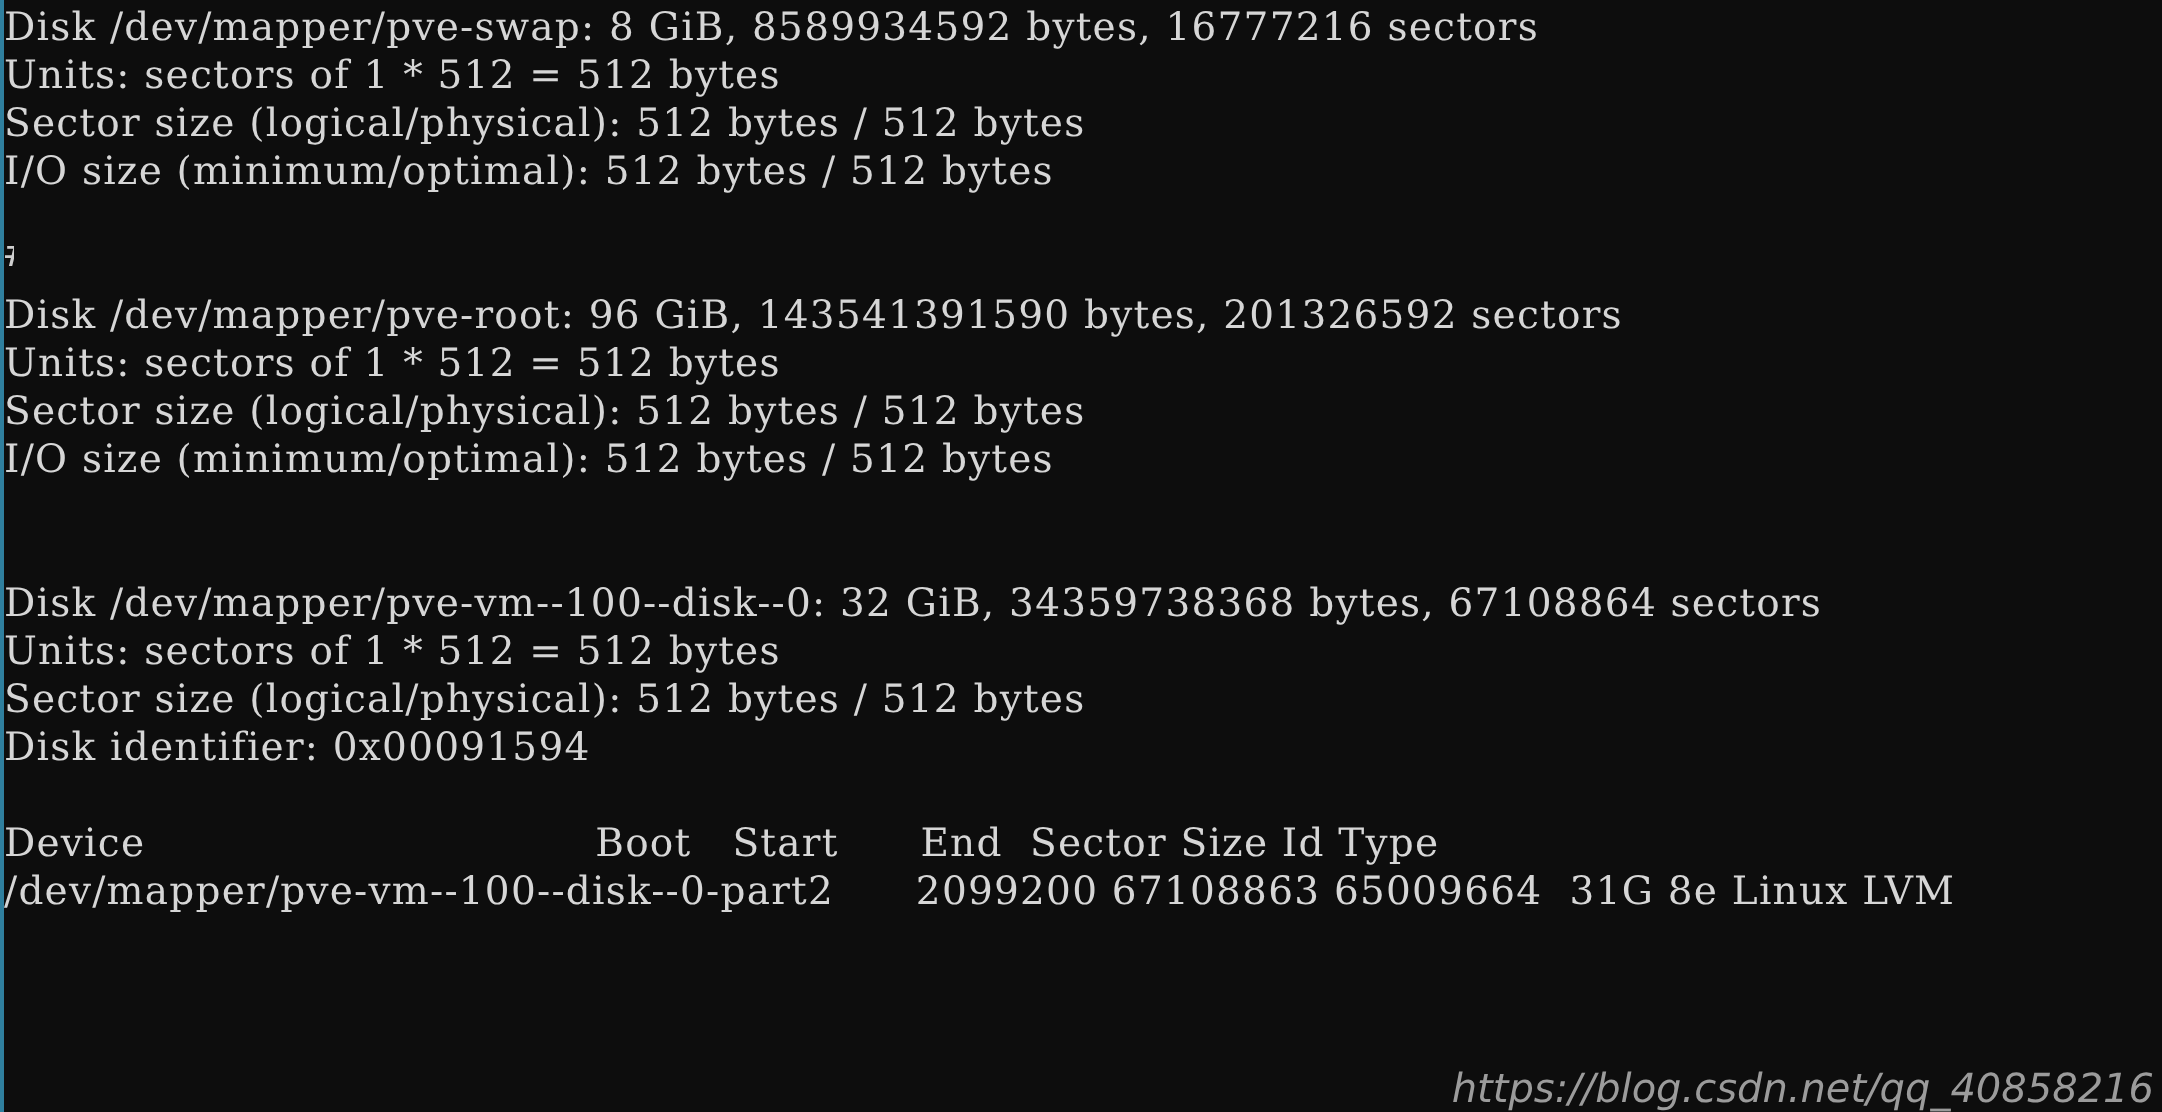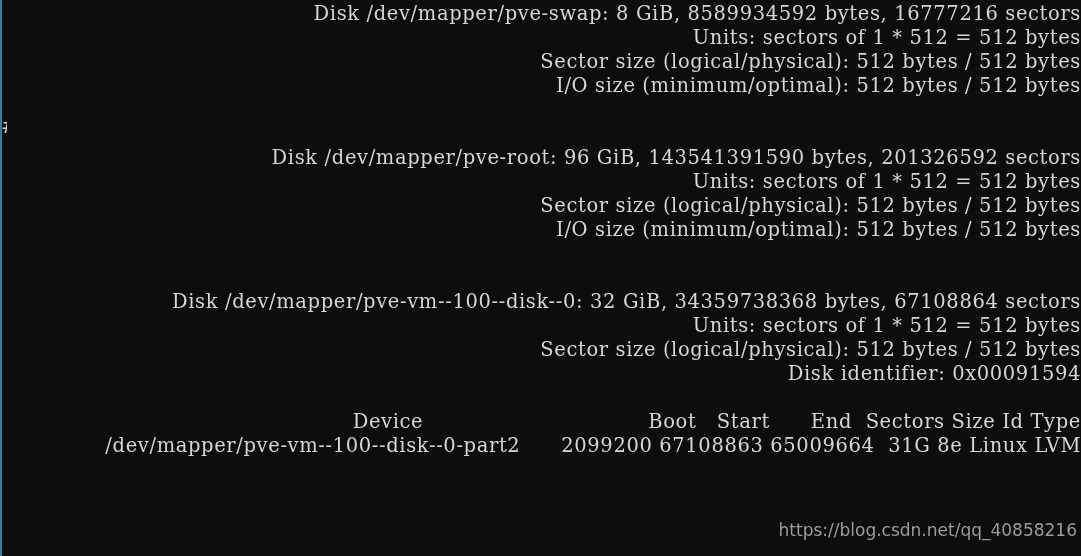--- a/index.html
+++ b/index.html
@@ -11,21 +11,20 @@
   #terminal {
     position: relative;
     width: 1081px;
     height: 556px;
     background: #0d0d0d;
     overflow: hidden;
     font-family: "DejaVu Serif", "Liberation Serif", serif;
     font-size: 19.5px;
     line-height: 24px;
     color: #d6d6d6;
-    text-align: right;
     -webkit-font-smoothing: antialiased;
   }
   
   #left-edge {
     position: absolute;
     left: 0;
     top: 0;
     width: 2px;
     height: 556px;
     background: #2f7f9e;
@@ -59,27 +58,28 @@
     z-index: 4;
     color: #cfcfcf;
     font-family: "DejaVu Serif", "Liberation Serif", serif;
     font-size: 19.5px;
     line-height: 16px;
     white-space: pre;
   }
   #watermark {
     position: absolute;
     right: 4px;
-    bottom: 16px;
+    bottom: 2px;
     font-family: "DejaVu Sans", "Liberation Sans", sans-serif;
-    font-size: 17px;
+    font-size: 20px;
     line-height: 20px;
     color: #9b9b9b;
     white-space: pre;
     z-index: 6;
+    font-style: italic;
   }
 </style>
 </head>
 <body>
 
 <div id="terminal" style="background: rgb(13, 13, 13); color: rgb(214, 214, 214);">
 
   <div id="left-edge" style="background: rgb(47, 127, 158);"></div>
 
   <div id="screen">
@@ -93,21 +93,21 @@
     <div class="line">Units: sectors of 1 * 512 = 512 bytes</div>
     <div class="line">Sector size (logical/physical): 512 bytes / 512 bytes</div>
     <div class="line">I/O size (minimum/optimal): 512 bytes / 512 bytes</div>
     <div class="line blank"></div>
     <div class="line blank"></div>
     <div class="line">Disk /dev/mapper/pve-vm--100--disk--0: 32 GiB, 34359738368 bytes, 67108864 sectors</div>
     <div class="line">Units: sectors of 1 * 512 = 512 bytes</div>
     <div class="line">Sector size (logical/physical): 512 bytes / 512 bytes</div>
     <div class="line">Disk identifier: 0x00091594</div>
     <div class="line blank"></div>
-    <div class="line">Device                                 Boot   Start      End  Sectors Size Id Type</div>
+    <div class="line">Device                                 Boot   Start      End  Sector Size Id Type</div>
     <div class="line">/dev/mapper/pve-vm--100--disk--0-part2      2099200 67108863 65009664  31G 8e Linux LVM</div>
   </div>
 
   <div id="edge-artifact">#</div>
 
   <div id="watermark">https://blog.csdn.net/qq_40858216</div>
 
 </div>
 
 </body></html>

